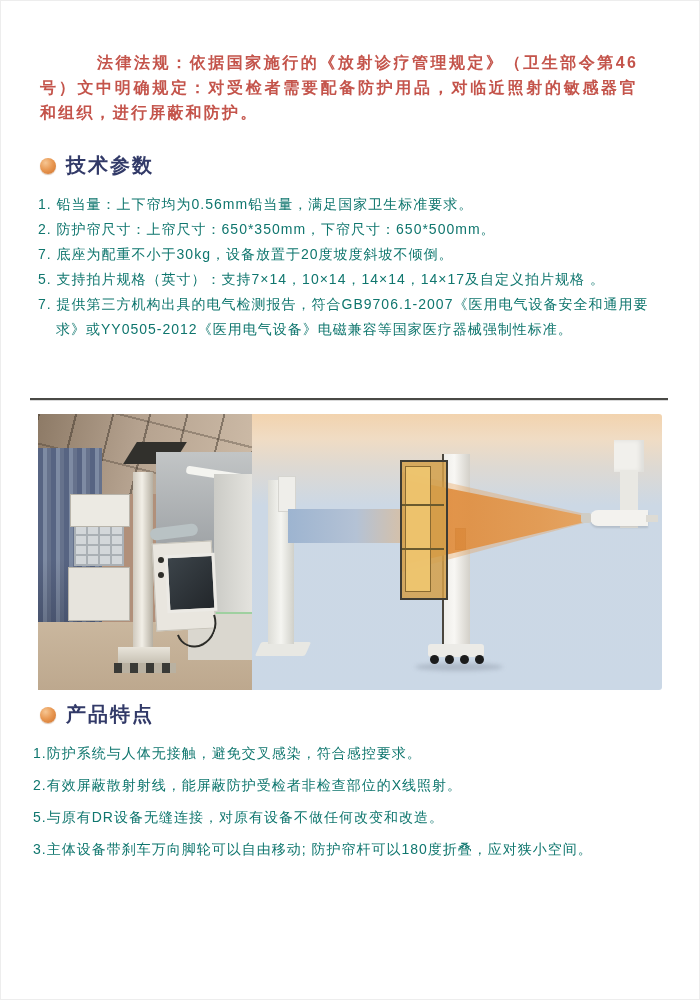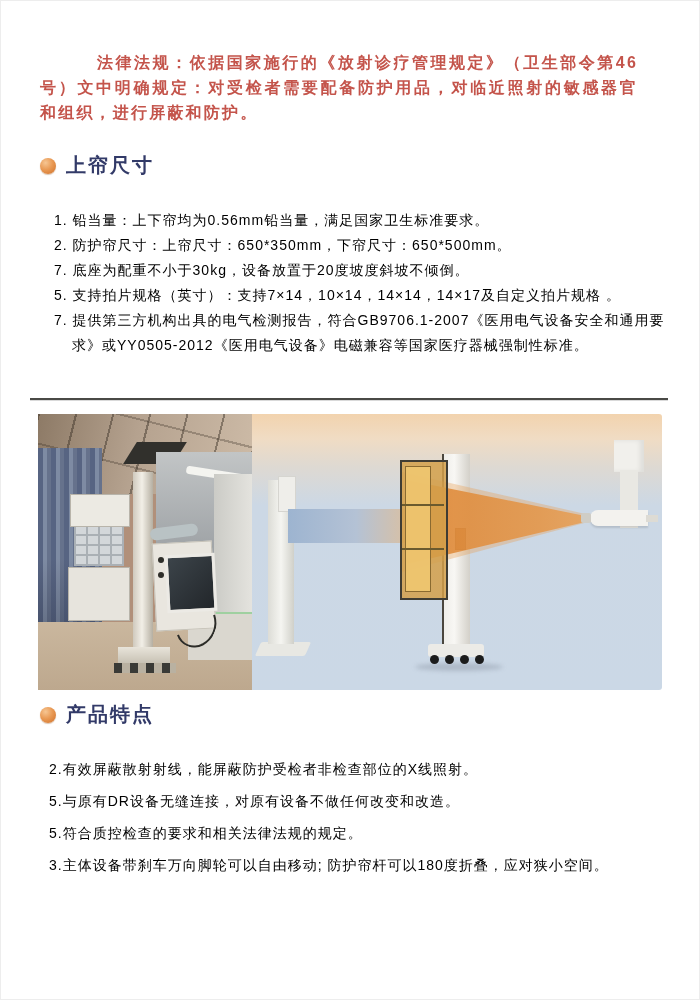--- a/index.html
+++ b/index.html
@@ -25,21 +25,21 @@
     box-shadow:0 1px 1px rgba(150,80,20,.35);
     flex:0 0 auto;
   }
   .section-header h2{
     margin:0;font-size:20px;font-weight:bold;color:#323a68;letter-spacing:2px;
   }
   #tech-header{top:152px;}
   #feat-header{top:701px;}
 
   
-  ul.plain{list-style:none;margin:16px;padding:0;color:#000000;}
+  ul.plain{list-style:none;margin:0;padding:0;color:#0f766e;}
   #tech-list{
     position:absolute;top:192px;left:38px;width:628px;
     font-size:14px;line-height:25px;letter-spacing:1px;
   }
   #tech-list li{padding-left:18px;text-indent:-18px;}
   #feat-list{
     position:absolute;top:742px;left:33px;width:640px;
     font-size:14px;line-height:22px;letter-spacing:1px;
   }
   #feat-list li{margin-bottom:10px;}
@@ -125,21 +125,21 @@
   .rd-arm-knob{left:329px;top:99px;width:10px;height:10px;background:#cfcdc6;border-radius:2px;}
   .rd-arm-tip{left:394px;top:101px;width:12px;height:7px;background:#dddbd4;}
 </style>
 </head>
 <body>
 
 <p class="legal">法律法规：依据国家施行的《放射诊疗管理规定》（卫生部令第46号）文中明确规定：对受检者需要配备防护用品，对临近照射的敏感器官和组织，进行屏蔽和防护。</p>
 
 <div class="section-header" id="tech-header">
   <span class="dot"></span>
-  <h2>上帘尺寸</h2>
+  <h2>技术参数</h2>
 </div>
 <ul class="plain" id="tech-list">
   <li>1. 铅当量：上下帘均为0.56mm铅当量，满足国家卫生标准要求。</li>
   <li>2. 防护帘尺寸：上帘尺寸：650*350mm，下帘尺寸：650*500mm。</li>
   <li>7. 底座为配重不小于30kg，设备放置于20度坡度斜坡不倾倒。</li>
   <li>5. 支持拍片规格（英寸）：支持7×14，10×14，14×14，14×17及自定义拍片规格 。</li>
   <li>7. 提供第三方机构出具的电气检测报告，符合GB9706.1-2007《医用电气设备安全和通用要求》或YY0505-2012《医用电气设备》电磁兼容等国家医疗器械强制性标准。</li>
 </ul>
 
 <div class="divider"></div>
@@ -194,17 +194,17 @@
     <div class="abs rd-arm-knob"></div>
     <div class="abs rd-arm-tip"></div>
   </div>
 </div>
 
 <div class="section-header" id="feat-header">
   <span class="dot"></span>
   <h2>产品特点</h2>
 </div>
 <ul class="plain" id="feat-list">
+  <li>1.防护系统与人体无接触，避免交叉感染，符合感控要求。</li>
   <li>2.有效屏蔽散射射线，能屏蔽防护受检者非检查部位的X线照射。</li>
   <li>5.与原有DR设备无缝连接，对原有设备不做任何改变和改造。</li>
-  <li>5.符合质控检查的要求和相关法律法规的规定。</li>
   <li>3.主体设备带刹车万向脚轮可以自由移动; 防护帘杆可以180度折叠，应对狭小空间。</li>
 </ul>
 
 </body></html>

